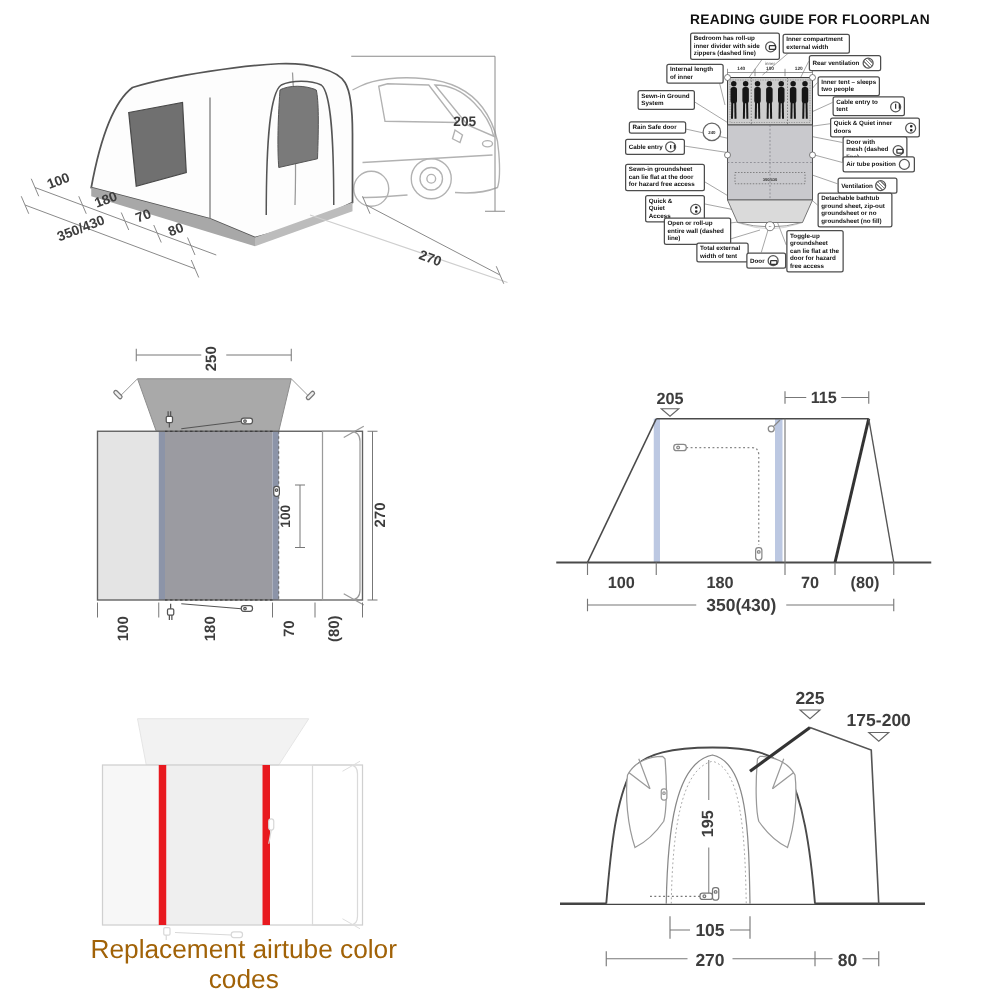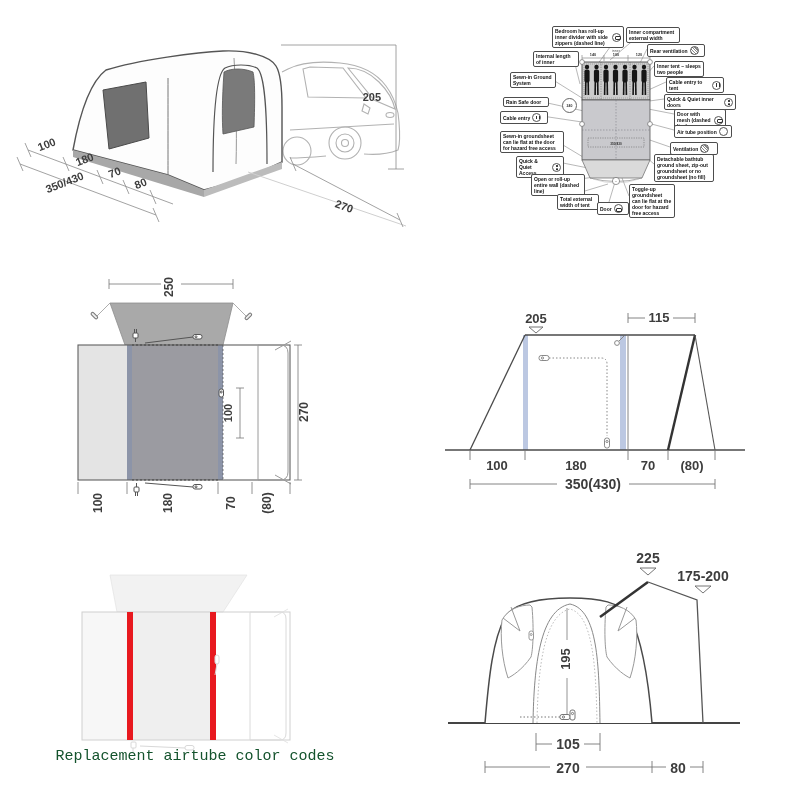--- a/index.html
+++ b/index.html
@@ -21,21 +21,21 @@
   .gi-zip::after{content:"";position:absolute;left:1.5px;top:2.5px;width:4px;height:2px;
       border:1px solid #333;border-radius:1px;}
   .gi-plug::after{content:"";position:absolute;left:2.5px;top:1.5px;width:2.5px;height:3.5px;
       border-left:1px solid #333;border-right:1px solid #333;}
   .gi-vent{background:repeating-linear-gradient(45deg,#fff 0 1px,#8a8a8a 1px 2px);}
   .gi-dots::after{content:"";position:absolute;left:3px;top:1.5px;width:1.6px;height:1.6px;
       background:#222;border-radius:50%;box-shadow:0 3.2px 0 #222;}
   .bubble{position:absolute;width:13px;height:13px;border:1px solid #666;border-radius:50%;
       background:#fff;font-size:3.5px;font-weight:700;color:#333;display:flex;
       align-items:center;justify-content:center;z-index:3;}
-  .caption{position:absolute;text-align:center;font-size:15px;color:#14532d;z-index:2;font-family:Liberation Mono, monospace;}
+  .caption{position:absolute;text-align:center;font-size:21px;color:#a16207;z-index:2;}
 </style>
 </head>
 <body>
 
 <div class="canvas">
 
   <svg class="panel" style="left:8px;top:12px;" width="400" height="225" viewBox="0 0 400 225">
 
     <g stroke="#b2b2b2" fill="none" stroke-width="1.1">
       <path d="M274,60 L280,57 C292,51 312,49 332,51 C354,53 369,62 378,74 C384,82 388,92 390,101 L391,110 C392,122 392,132 390,138 C380,142 368,143 356,142"></path>
@@ -86,20 +86,21 @@
       <text class="dim" x="40" y="136" transform="rotate(-21 40 136)">100</text>
       <text class="dim" x="78" y="151" transform="rotate(-21 78 151)">180</text>
       <text class="dim" x="108" y="164" transform="rotate(-21 108 164)">70</text>
       <text class="dim" x="134" y="175" transform="rotate(-21 134 175)">80</text>
       <text class="dim" x="58" y="174" transform="rotate(-21 58 174)">350/430</text>
       <text class="dim" x="335" y="198" transform="rotate(20 335 198)">270</text>
     </g>
   </svg>
 
   <div class="panel" style="left:488px;top:8px;width:312px;height:232px;">
+    <div class="guide-title">READING GUIDE FOR FLOORPLAN</div>
 
     <svg style="position:absolute;left:0;top:0;z-index:1;" width="312" height="232" viewBox="0 0 312 232">
       <g stroke="#9a9a9a" stroke-width="0.7">
         <path d="M130,28 L104,64"></path>
           <path d="M148,30 L122,52"></path>
           <path d="M85,48 L92,76"></path>
         <path d="M159,41 L152,55"></path>
           <path d="M62,70 L94,90"></path>
           <path d="M166,58 L150,76"></path>
         <path d="M55,94 L96,103"></path>

